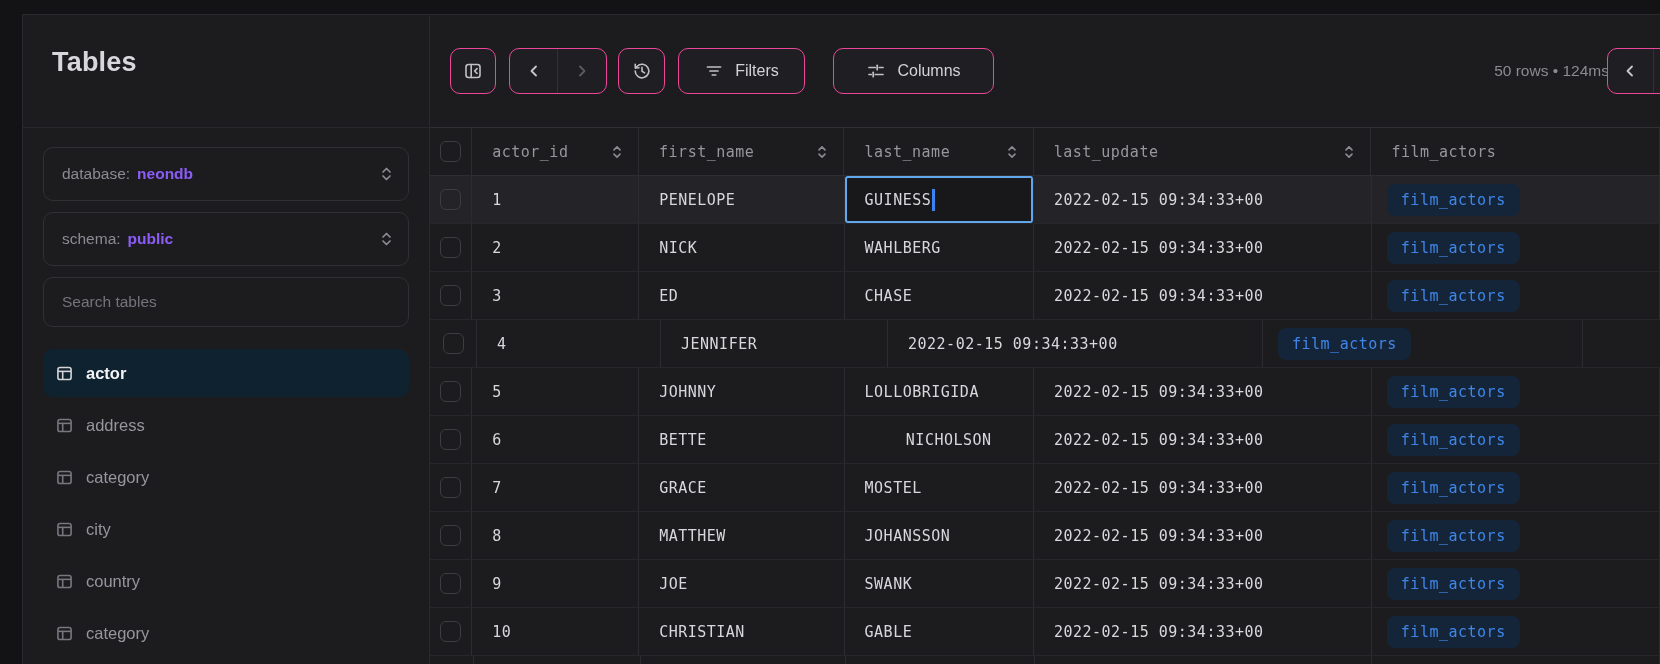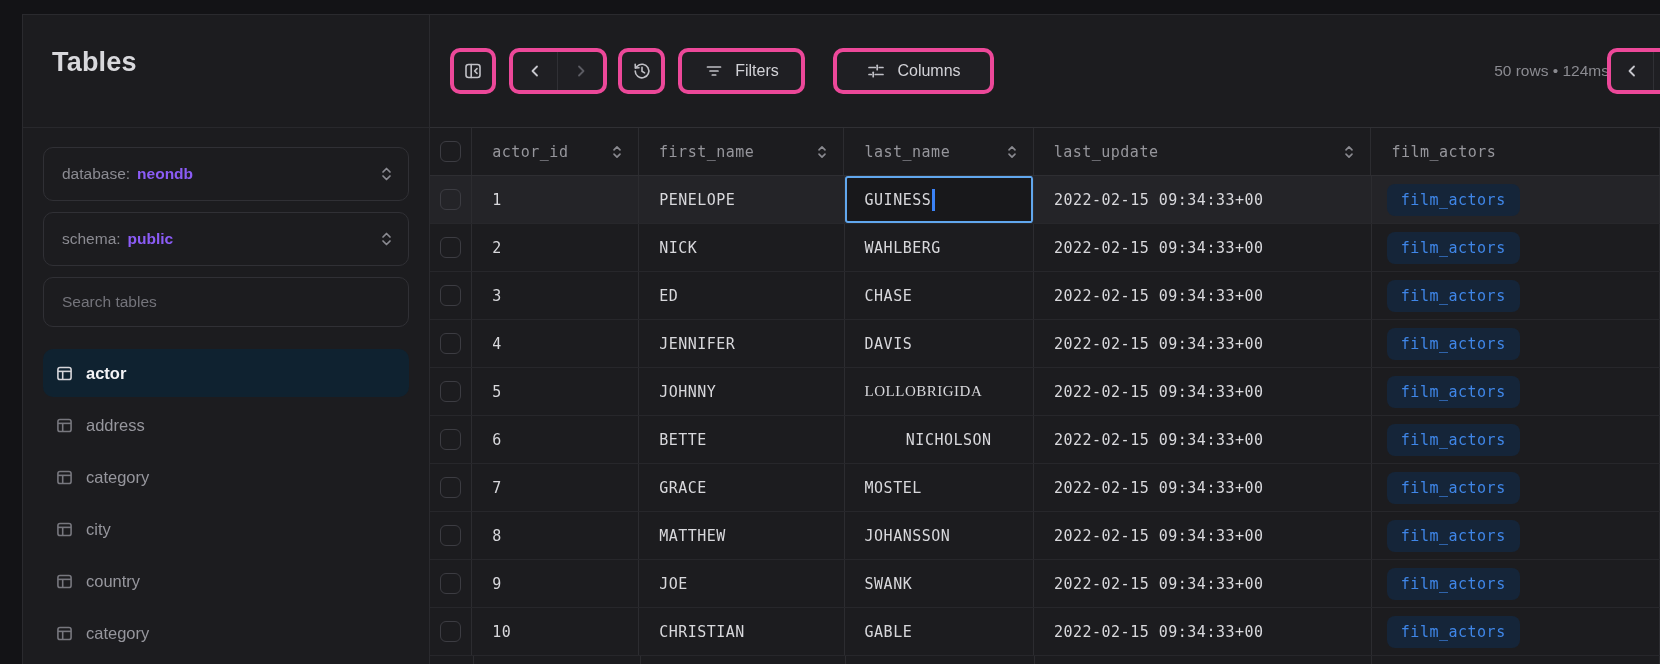--- a/index.html
+++ b/index.html
@@ -28,21 +28,21 @@
     gap:13px; padding-left:13px; font-size:16.5px; color:#96969d; font-weight:500; cursor:pointer; }
   .table-item .t-icon { color:#77777e; }
   .table-item.selected { background:#0f2230; color:#f4f4f6; font-weight:700; }
   .table-item.selected .t-icon { color:#d6d6da; }
 
   
   .main { position:absolute; left:430px; top:14px; width:1230px; bottom:0;
     background:#1c1c1f; border-top:1px solid #2a2a2e; overflow:hidden; }
   .tbtn { position:absolute; top:33px; height:46px; background:#1f1f23; border:1px solid #30303
 5; border-radius:10px; display:flex; align-items:center; justify-content:center; color:#b9b9bf; cursor:pointer; }
-  .tbtn { border:4px solid #ec4899; }
+  .tbtn { border:1px solid #ec4899; }
   .btn-label { font-size:16px; color:#d2d2d7; font-weight:500; }
   #btnCollapse { left:20px; width:46px; }
   #navGroup { left:79px; width:98px; padding:0; overflow:hidden; }
   .nav-half { width:49px; height:100%; display:flex; align-items:center; justify-content:center; }
   .nav-half:first-child { border-right:1px solid #303035; }
   .nav-back { color:#c6c6cc; } .nav-fwd { color:#5b5b62; }
   #btnHistory { left:188px; width:47px; }
   #btnFilters { left:248px; width:127px; gap:11px; }
   #btnColumns { left:403px; width:161px; gap:11px; }
   #btnAdd { left:578px; width:149px; background:#fafafa; border:none; border-radius:11px;
@@ -346,41 +346,38 @@
       <div class="g-row">
         <div class="g-cell cb-cell" style="width: 47px;">
           <span class="checkbox"></span>
         </div>
         <div class="g-cell" style="width: 184px;">
           <span>4</span>
         </div>
         <div class="g-cell" style="width: 227px;">
           <span>JENNIFER</span>
         </div>
-        <div class="g-cell" style="width: 209px;">
-          <span>DAVIS</span>
-        </div>
         <div class="g-cell" style="width: 375px;">
           <span>2022-02-15 09:34:33+00</span>
         </div>
         <div class="g-cell badge-cell" style="width: 320px;">
           <span class="badge">film_actors</span>
         </div>
       </div>
       <div class="g-row">
         <div class="g-cell cb-cell" style="width: 47px;">
           <span class="checkbox"></span>
         </div>
         <div class="g-cell" style="width: 184px;">
           <span>5</span>
         </div>
         <div class="g-cell" style="width: 227px;">
           <span>JOHNNY</span>
         </div>
-        <div class="g-cell" style="width: 209px; font-family: Liberation Serif, serif;">
+        <div class="g-cell" style="width: 209px;">
           <span>LOLLOBRIGIDA</span>
         </div>
         <div class="g-cell" style="width: 375px;">
           <span>2022-02-15 09:34:33+00</span>
         </div>
         <div class="g-cell badge-cell" style="width: 320px;">
           <span class="badge">film_actors</span>
         </div>
       </div>
       <div class="g-row">

